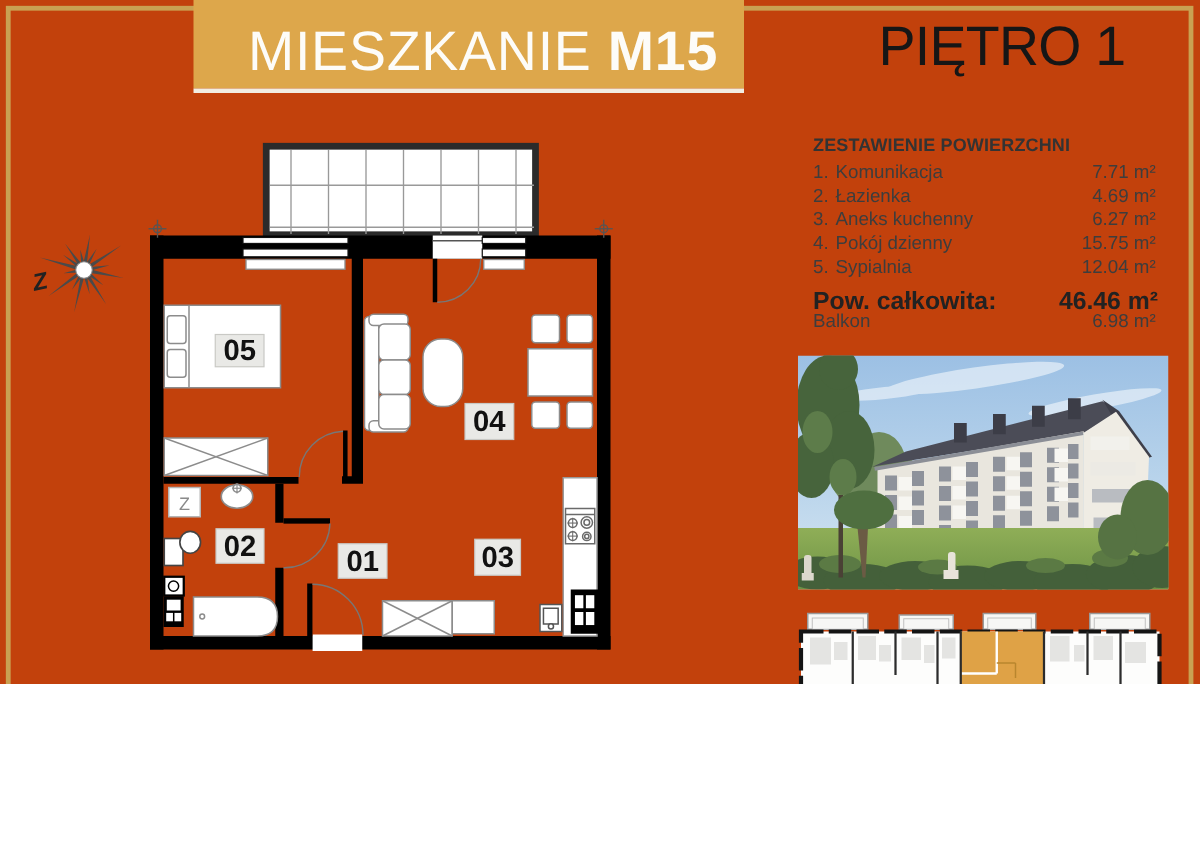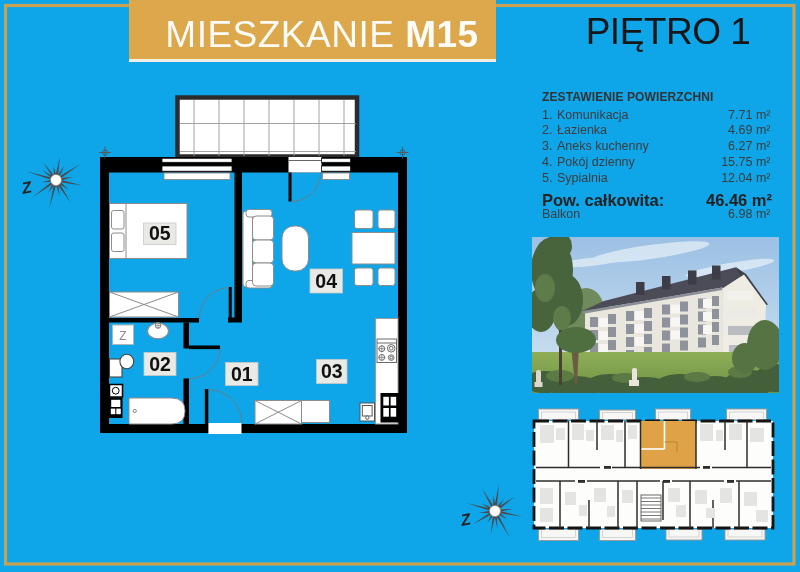--- a/index.html
+++ b/index.html
@@ -1,16 +1,16 @@
 <!DOCTYPE html>
 <html><head>
 <meta charset="utf-8">
 <style>
 html,body{margin:0;padding:0;background:#fff;-webkit-font-smoothing:antialiased;}
-#page{position:relative;width:800px;height:572px;background:#0ea5e9;overflow:hidden;font-family:"Liberation Sans",sans-serif;}
+#page{position:relative;width:800px;height:456px;background:#c2410c;overflow:hidden;font-family:"Liberation Sans",sans-serif;}
 svg{position:absolute;left:0;top:0;}
 </style>
 </head>
 <body>
 <div id="page">
 <svg width="800" height="572" viewBox="0 0 800 572">
 
 <rect x="5.5" y="5.5" width="788.5" height="558.5" fill="none" stroke="#c9a152" stroke-width="3.2"></rect>
 
 <rect x="129" y="0" width="367" height="59" fill="#dda74b"></rect>

